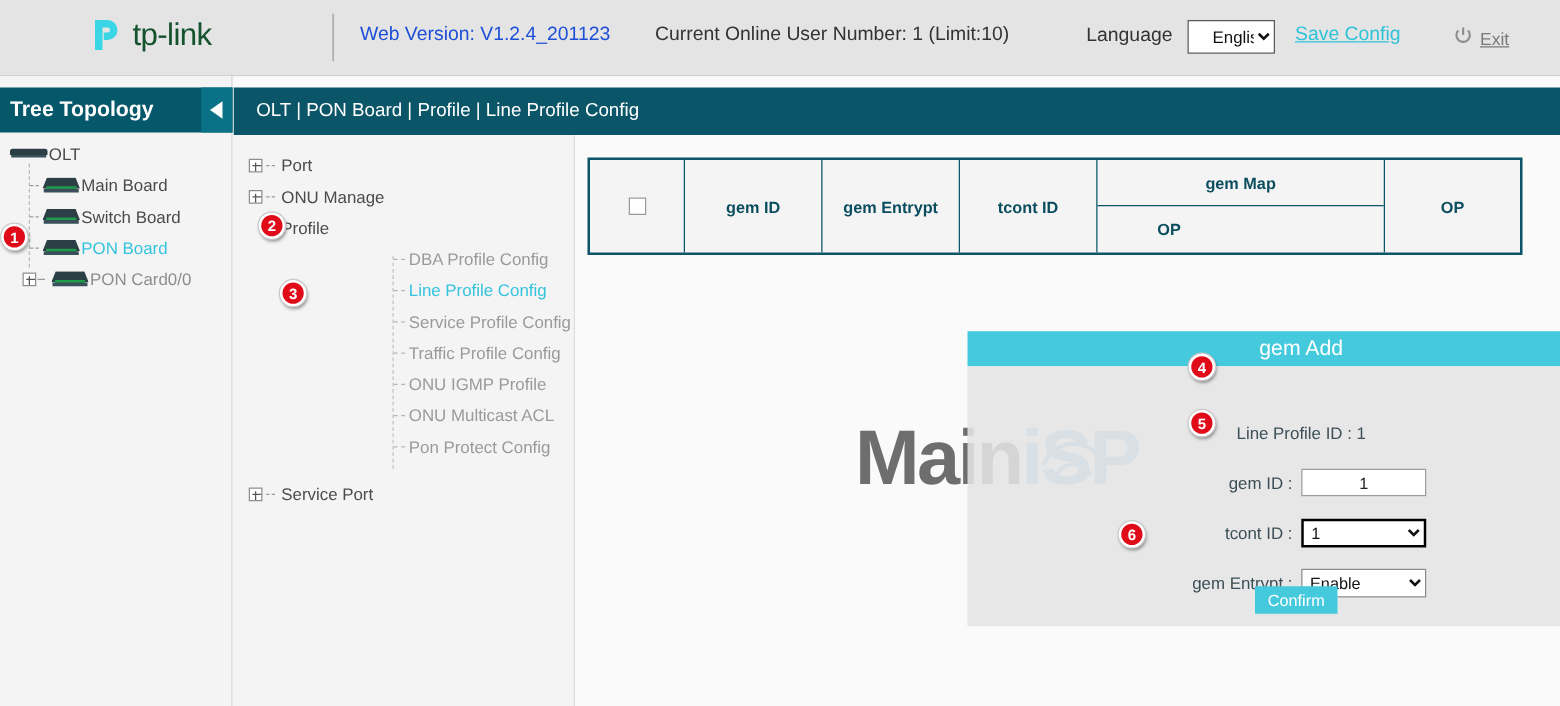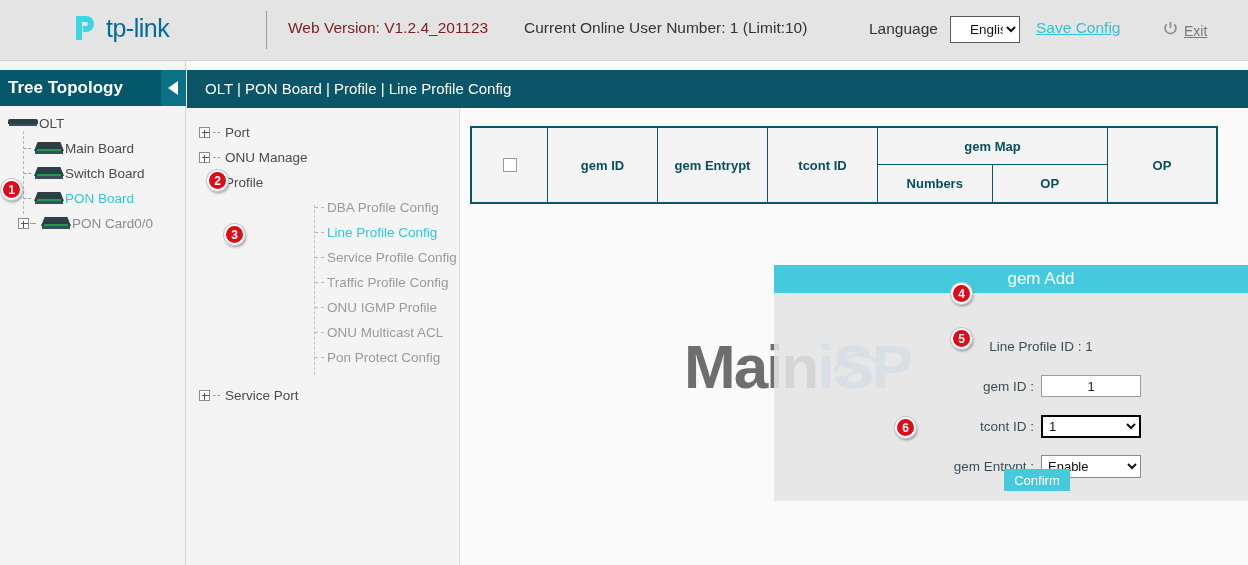--- a/index.html
+++ b/index.html
@@ -12,25 +12,25 @@
   }
   #app { position: relative; width: 1248px; height: 565px; background: #f4f4f4; }
 
   
   .topbar {
     position: absolute; left: 0; top: 0; width: 1248px; height: 61px;
     background: #e4e4e4; border-bottom: 1px solid #d2d2d2;
   }
   .logo-wrap { position: absolute; left: 68px; top: 11px; display: flex; align-items: center; gap: 5px; }
   .tp-mark { width: 33px; height: 34px; position: relative; }
-  .tp-text { font-size: 25px; color: #0369a1; letter-spacing: -0.5px; font-weight: 400; }
+  .tp-text { font-size: 25px; color: #14532d; letter-spacing: -0.5px; font-weight: 400; }
   .divider-v { position: absolute; left: 266px; top: 11px; width: 1px; height: 38px; background: #9b9b9b; }
   .webver {
     position: absolute; left: 288px; top: 19px;
-    font-size: 15.5px; color: #7f1d1d; white-space: nowrap;
+    font-size: 15.5px; color: #1d4ed8; white-space: nowrap;
   }
   .onlineuser {
     position: absolute; left: 524px; top: 19px;
     font-size: 15.5px; color: #333; white-space: nowrap;
   }
   .lang-label { position: absolute; left: 869px; top: 20px; font-size: 15.5px; color: #333; }
   .lang-select {
     position: absolute; left: 950px; top: 16px; width: 70px; height: 27px;
     font-size: 13.5px; font-family: "Liberation Sans", sans-serif;
     border: 1px solid #5a5a5a; background: #fff; color: #111; padding-left: 15px;
@@ -403,21 +403,20 @@
       <div class="thead">
         <div class="th th-check">
           <span class="hdr-check"></span>
         </div>
         <div class="th th-gemid">gem ID</div>
         <div class="th th-entry">gem Entrypt</div>
         <div class="th th-tcont">tcont ID</div>
         <div class="th th-map">
           <div class="th-map-top">gem Map</div>
           <div class="th-map-bot">
-            <div class="th-map-sub">Numbers</div>
             <div class="th-map-sub">OP</div>
           </div>
         </div>
         <div class="th th-op">OP</div>
       </div>
     </div>
 
     <div class="dialog">
       <div class="dlg-title">
         <span class="dlg-title-text">gem Add</span>

